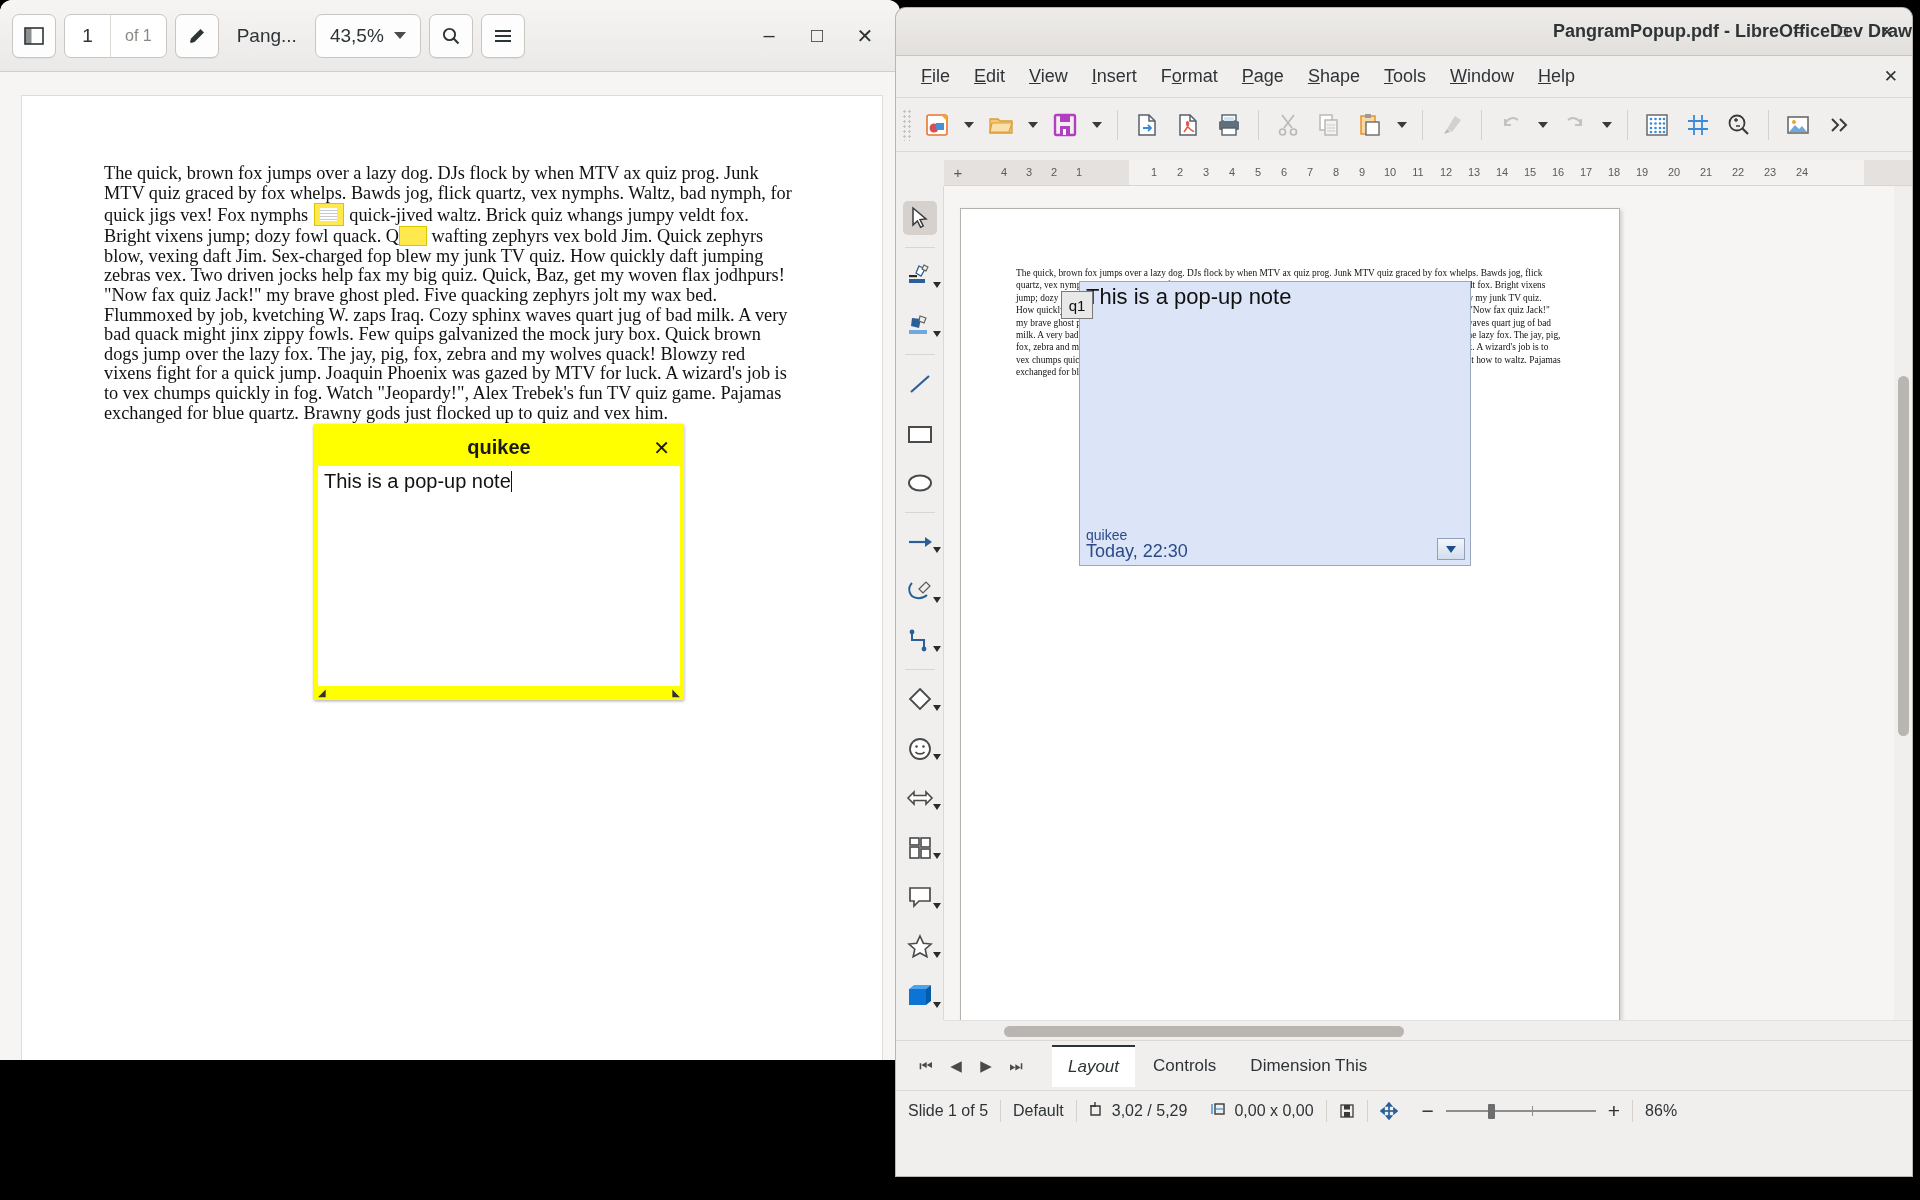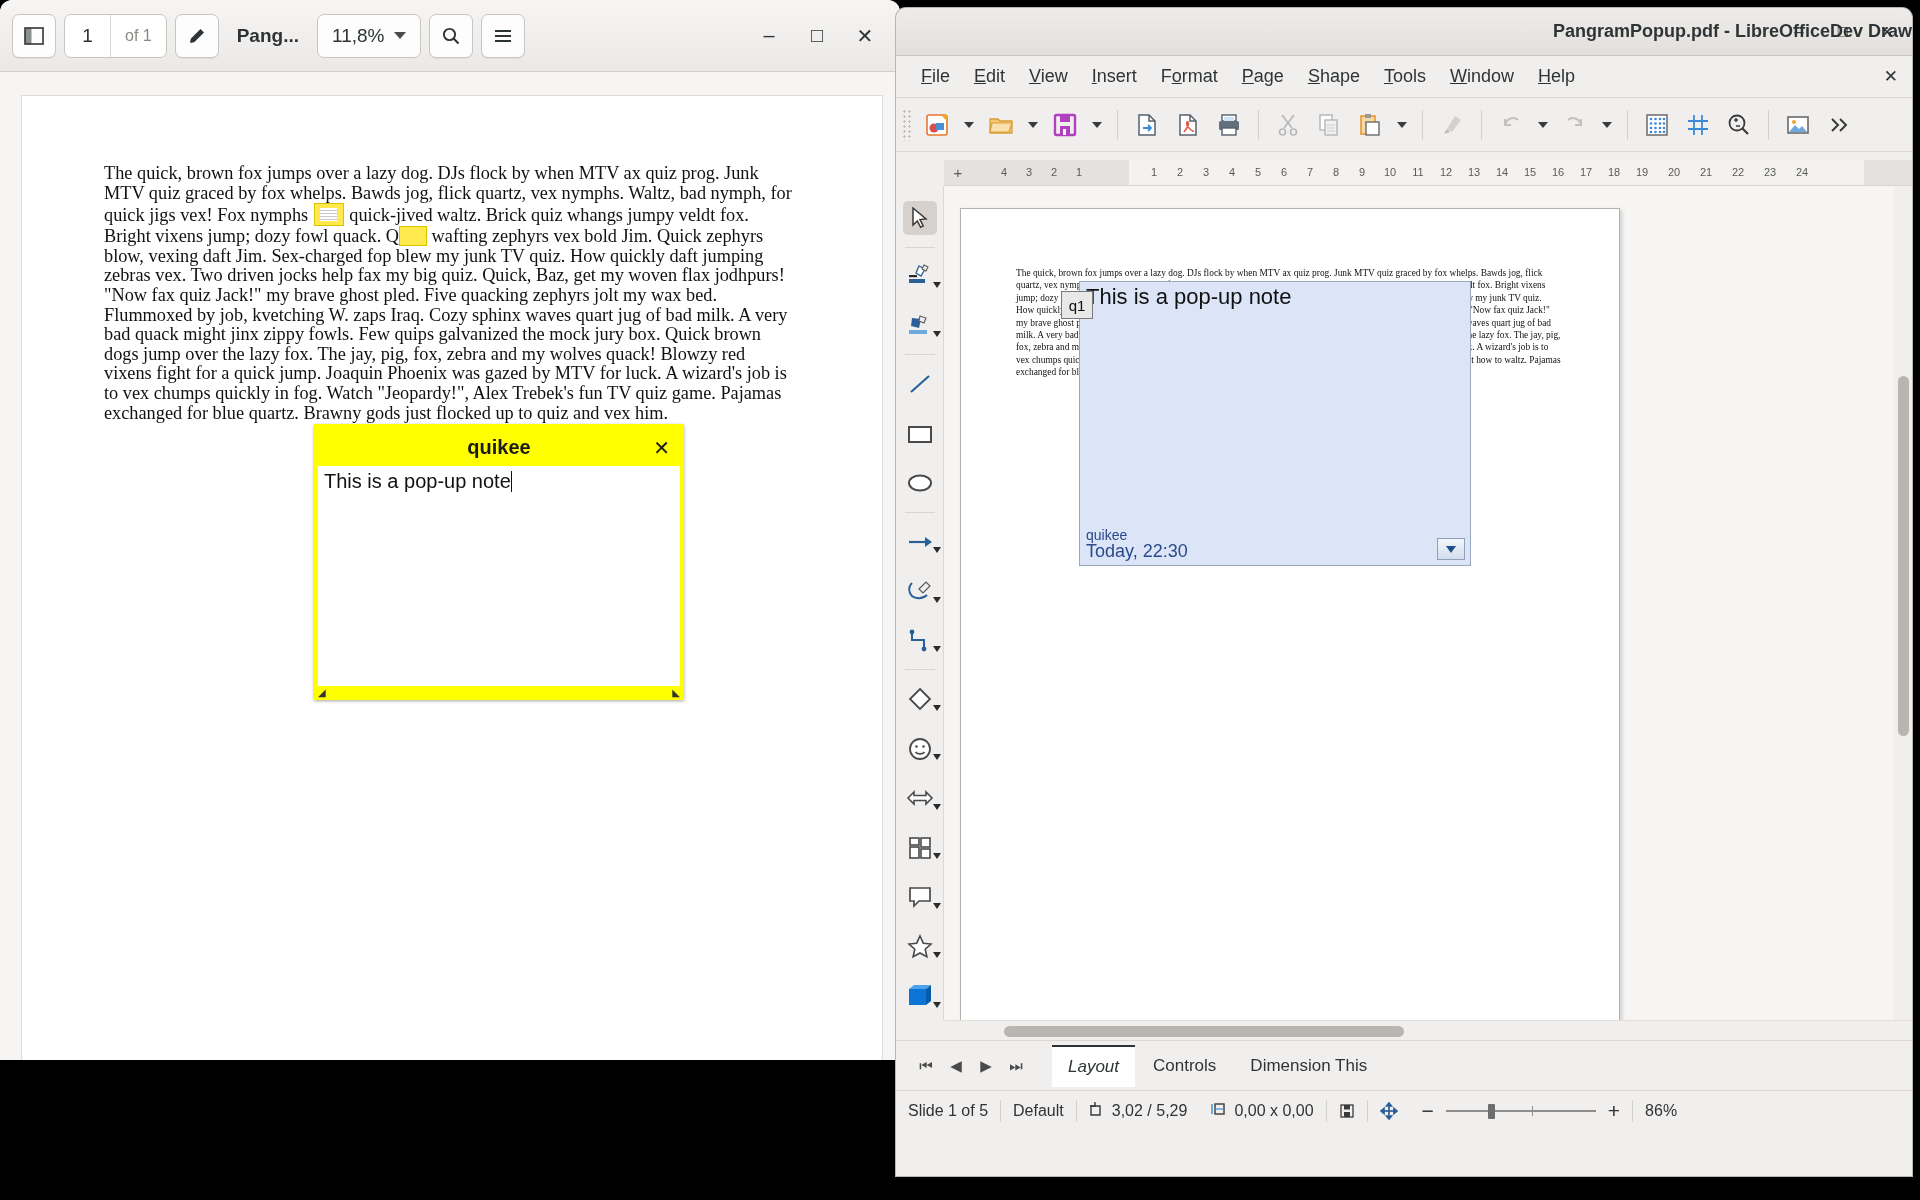--- a/index.html
+++ b/index.html
@@ -35,21 +35,21 @@
   #page-box {
     display: flex; align-items: center; background:#fff;
     border: 1px solid #c9c5c1; border-radius: 7px; height: 44px; overflow:hidden;
   }
   #page-num {
     width: 46px; text-align: center; font-size: 19px; color:#2e3436;
     border-right: 1px solid #dcd8d4; line-height: 42px;
   }
   #page-of { padding: 0 14px; font-size: 16px; color:#8b8782; }
   #pdf-title {
-    font-size: 19px; font-weight: bold; color:#2e3436;
+    font-size: 19px; font-weight: normal; color:#2e3436;
     padding: 0 10px; white-space: nowrap;
   }
   #zoom-box {
     display:flex; align-items:center; gap:10px; background:#fdfdfd;
     border:1px solid #c9c5c1; border-radius:7px; height:44px; padding:0 14px;
     font-size:19px; color:#2e3436;
   }
   .caret-dn { width:0;height:0;border-left:6px solid transparent;border-right:6px solid transparent;border-top:7px solid #4a4a4a; }
   #wbtns { margin-left: auto; display:flex; align-items:center; gap:2px; }
   .wbtn { width:46px;height:46px;display:flex;align-items:center;justify-content:center;font-size:20px;color:#2e3436; }
@@ -235,21 +235,21 @@
         <div id="page-num">1</div>
         <div id="page-of">of 1</div>
       </div>
       <div class="gbtn">
         <svg width="20" height="20" viewBox="0 0 20 20">
             <path d="M3 16l1-3.5L13.5 3 17 6.5 7.5 16 4 17z" fill="#2e3436"></path>
           </svg>
       </div>
       <div id="pdf-title">Pang...</div>
       <div id="zoom-box">
-        <span>11,8%</span>
+        <span>43,5%</span>
         <span class="caret-dn"></span>
       </div>
       <div class="gbtn">
         <svg width="20" height="20" viewBox="0 0 20 20">
             <circle cx="8.5" cy="8.5" r="5.6" fill="none" stroke="#2e3436" stroke-width="1.9"></circle>
             <line x1="12.6" y1="12.6" x2="17.5" y2="17.5" stroke="#2e3436" stroke-width="2.1"></line>
           </svg>
       </div>
       <div class="gbtn">
         <svg width="20" height="16" viewBox="0 0 20 16">

